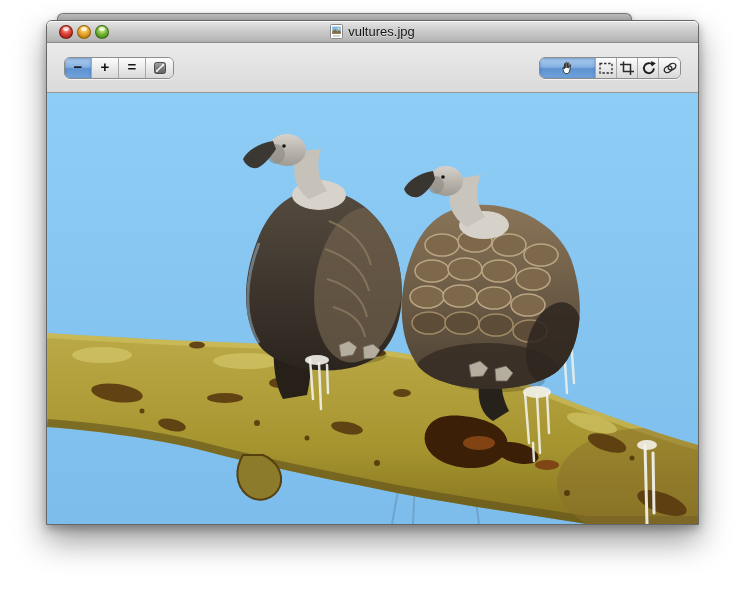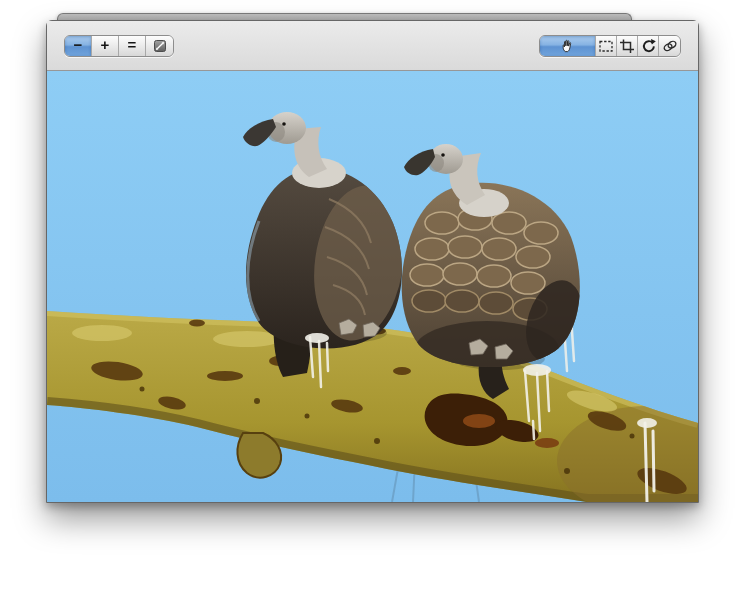--- a/index.html
+++ b/index.html
@@ -51,20 +51,37 @@
 
   .photo{display:block;width:651px;height:431px;background:#84c4f0;}
 </style>
 </head>
 <body>
 
 <div class="bg-strip"></div>
 
 <div class="window">
 
+  <div class="titlebar">
+    <div class="traffic">
+      <div class="light red"></div>
+      <div class="light yellow"></div>
+      <div class="light green"></div>
+    </div>
+    <div class="title-wrap">
+      <svg width="13" height="15" viewBox="0 0 13 15">
+        <rect x="0.5" y="0.5" width="12" height="14" rx="1" fill="#fdfdfd" stroke="#8a8a8a"></rect>
+        <rect x="2.2" y="2.6" width="8.6" height="7.2" fill="#7db6e2"></rect>
+        <path d="M2.2,7.6 L5,5.2 L7.5,7.6 L9.2,6.2 L10.8,7.8 L10.8,9.8 L2.2,9.8 Z" fill="#8a6b3a"></path>
+        <circle cx="8.6" cy="4.4" r="1" fill="#f3e69a"></circle>
+        <rect x="3" y="11.4" width="7" height="1.2" fill="#bfbfbf"></rect>
+      </svg>
+      <span class="title-text">vultures.jpg</span>
+    </div>
+  </div>
 
   <div class="toolbar">
 
     <div class="segctl">
       <div class="seg w27 selected">
         <span class="glyph">−</span>
       </div>
       <div class="seg w27">
         <span class="glyph">+</span>
       </div>

